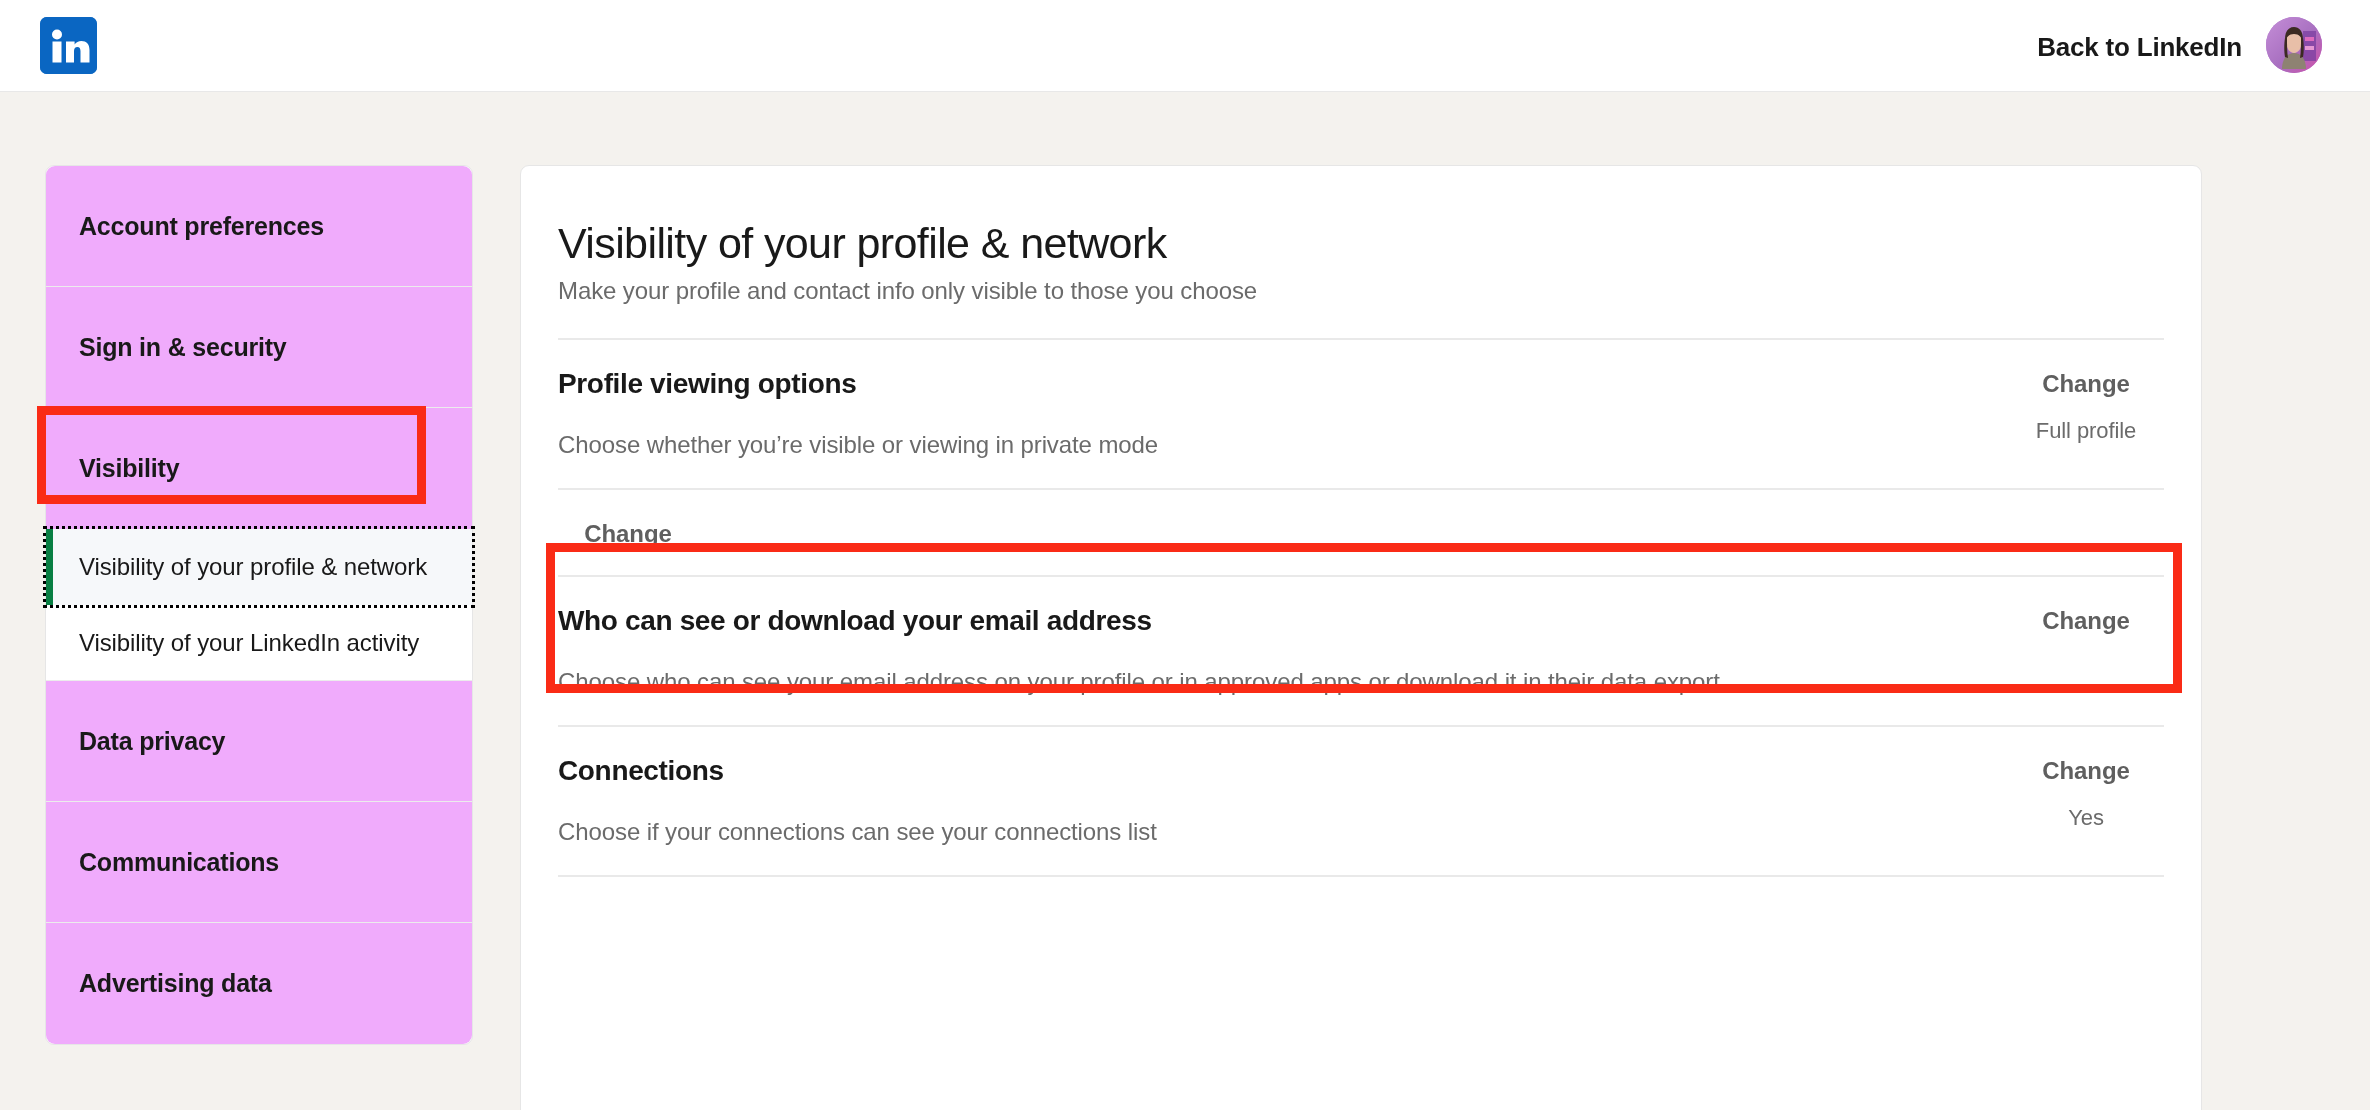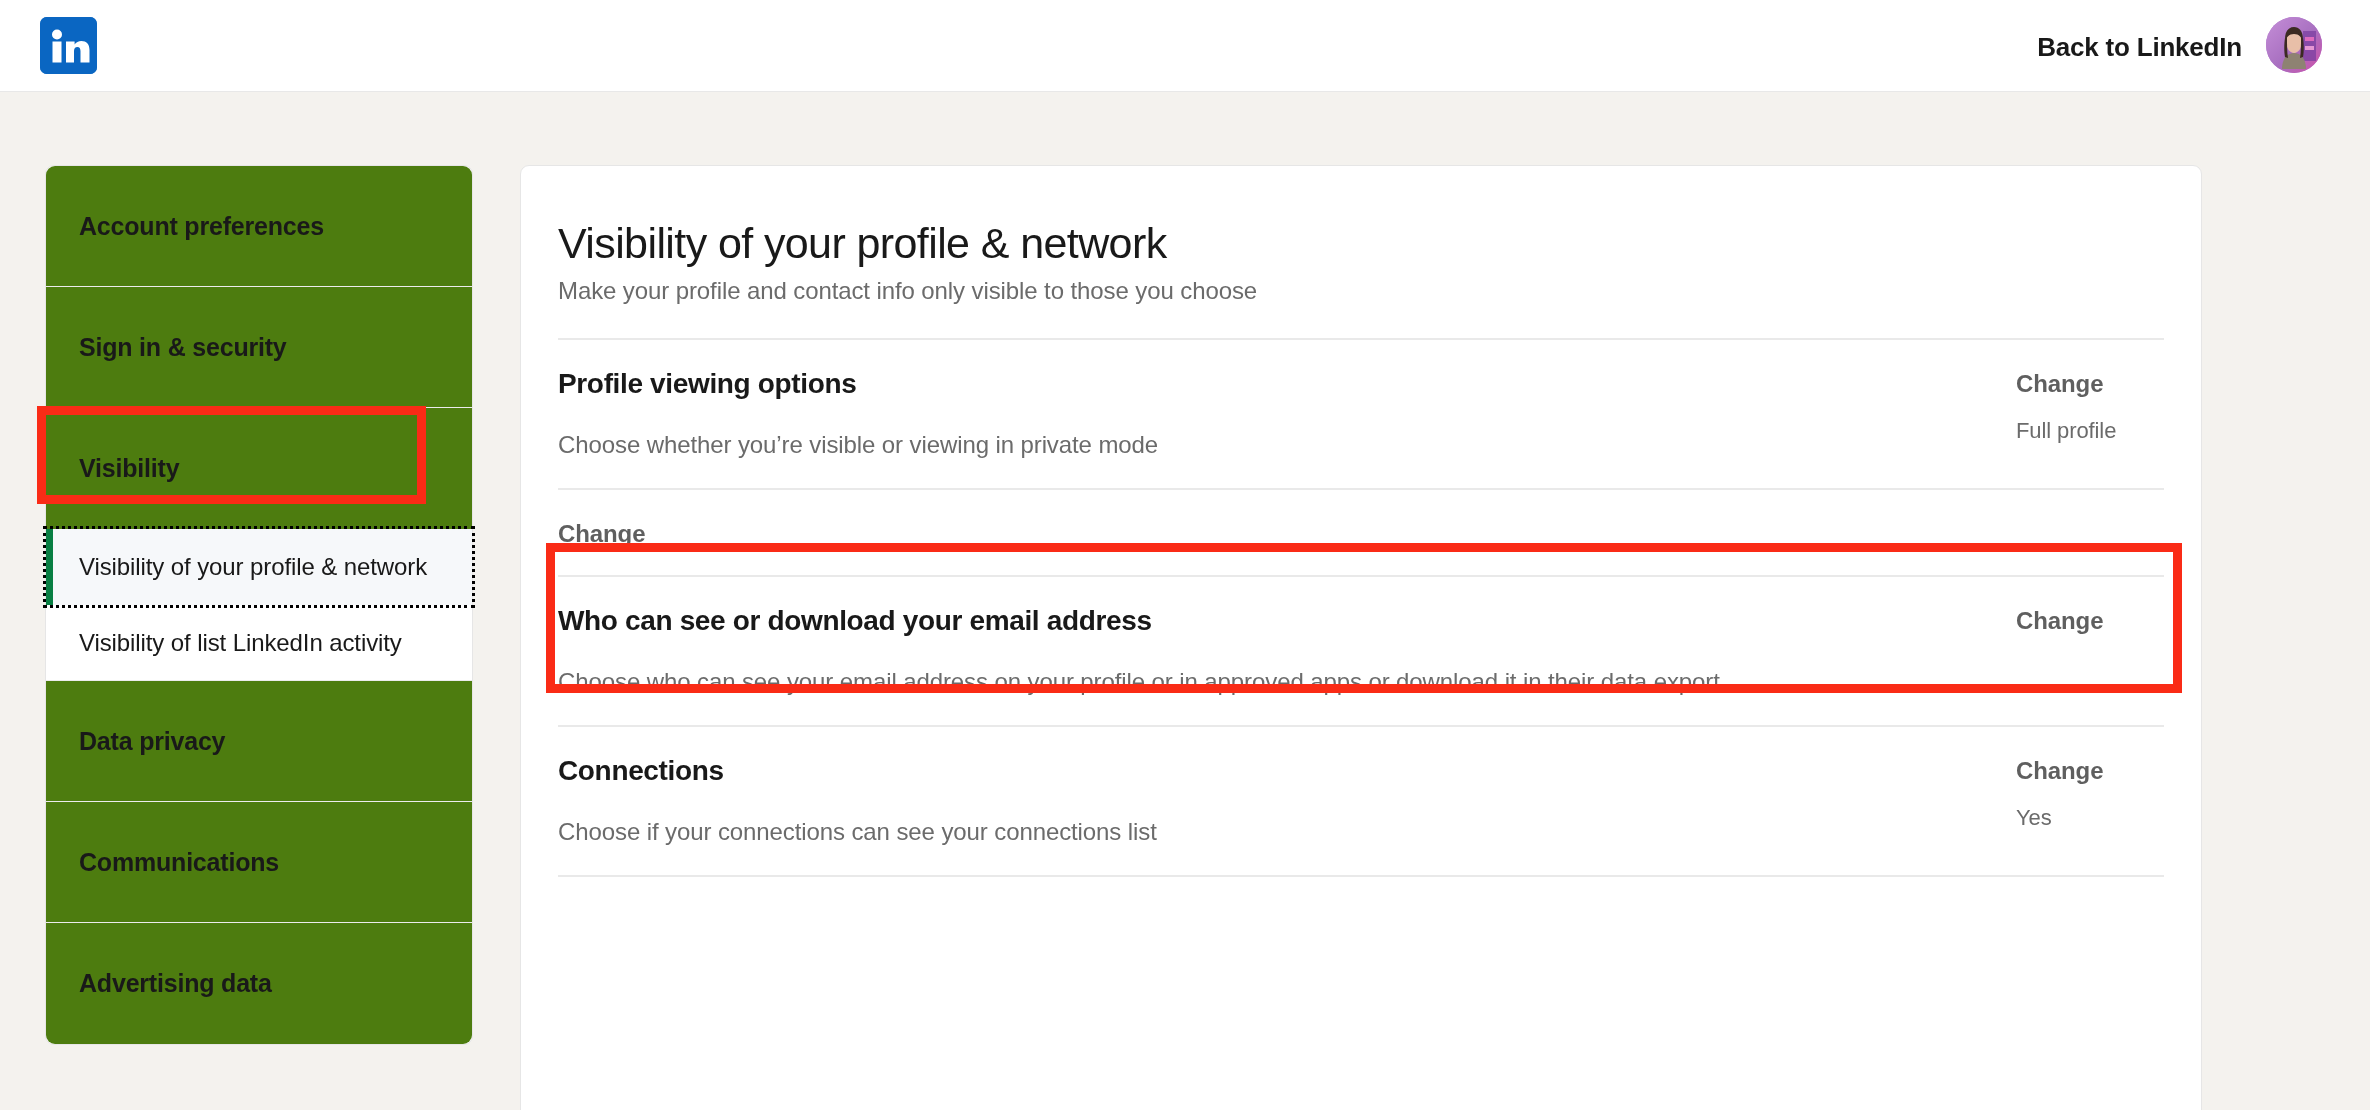--- a/index.html
+++ b/index.html
@@ -78,21 +78,21 @@
     position: relative;
     height: 121px;
     display: flex;
     align-items: center;
     padding-left: 33px;
     font-size: 25px;
     font-weight: bold;
     color: #191919;
     border-bottom: 1px solid #ececec;
     letter-spacing: -0.2px;
-    background: #4d7c0f;
+    background: #f0abfc;
   }
   .nav-item:last-child { border-bottom: none; }
   .nav-item.first { border-top-left-radius: 9px; border-top-right-radius: 9px; }
   .nav-item.last  { border-bottom-left-radius: 9px; border-bottom-right-radius: 9px; }
 
   
   .nav-item.annotated { border-bottom: none; }
   .annot-box {
     position: absolute;
     border: 9px solid #fa2b16;
@@ -190,21 +190,21 @@
     line-height: 1.2;
   }
   .row-desc {
     margin-top: 28px;
     font-size: 24px;
     color: #6b6b6b;
     letter-spacing: -0.1px;
     line-height: 1.35;
   }
   .right {
-    text-align: left;
+    text-align: center;
     flex-shrink: 0;
     min-width: 140px;
     padding-top: 3px;
   }
   .change-link {
     display: block;
     font-size: 24px;
     font-weight: bold;
     color: #5f5f5f;
     letter-spacing: -0.1px;
@@ -284,21 +284,21 @@
     <div class="nav-item annotated">
       <span>Visibility</span>
       <span class="annot-box" id="annot-visibility"></span>
     </div>
 
     <div class="subnav">
       <div class="subnav-item active">
         <span>Visibility of your profile &amp; network</span>
       </div>
       <div class="subnav-item">
-        <span>Visibility of list LinkedIn activity</span>
+        <span>Visibility of your LinkedIn activity</span>
       </div>
     </div>
     <div class="subnav-divider"></div>
 
     <div class="nav-item">
       <span>Data privacy</span>
     </div>
 
     <div class="nav-item">
       <span>Communications</span>

